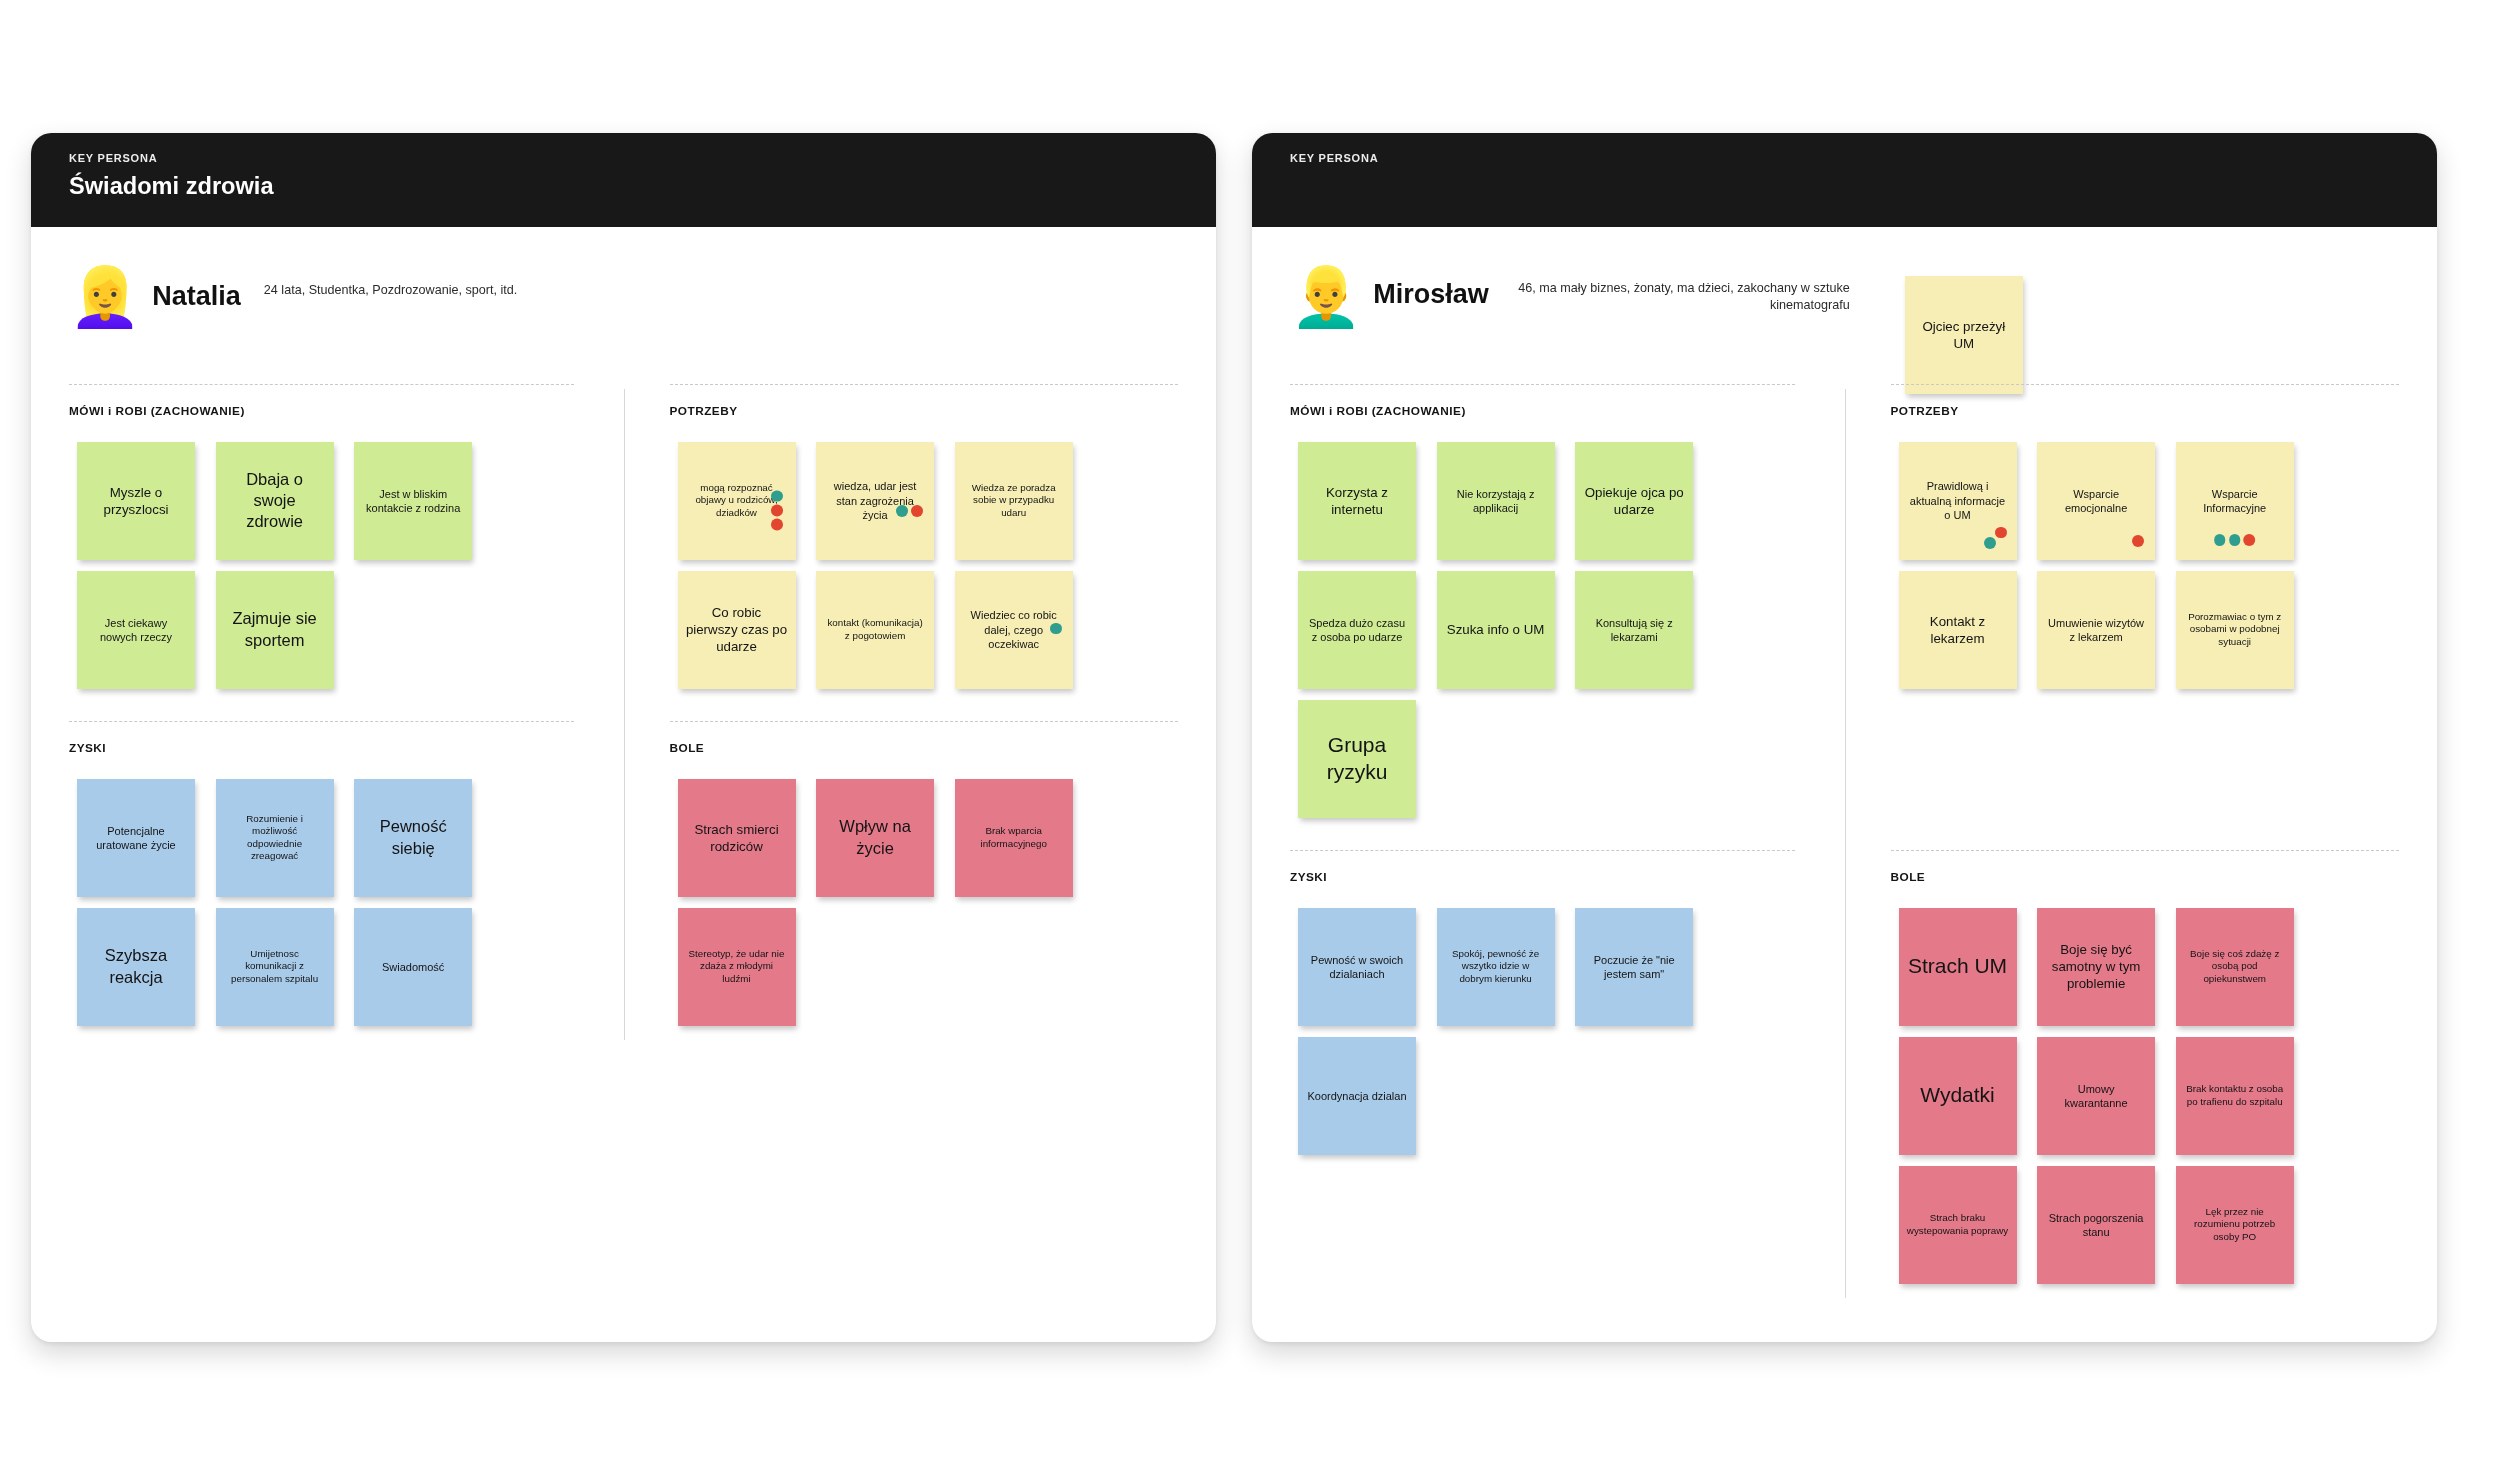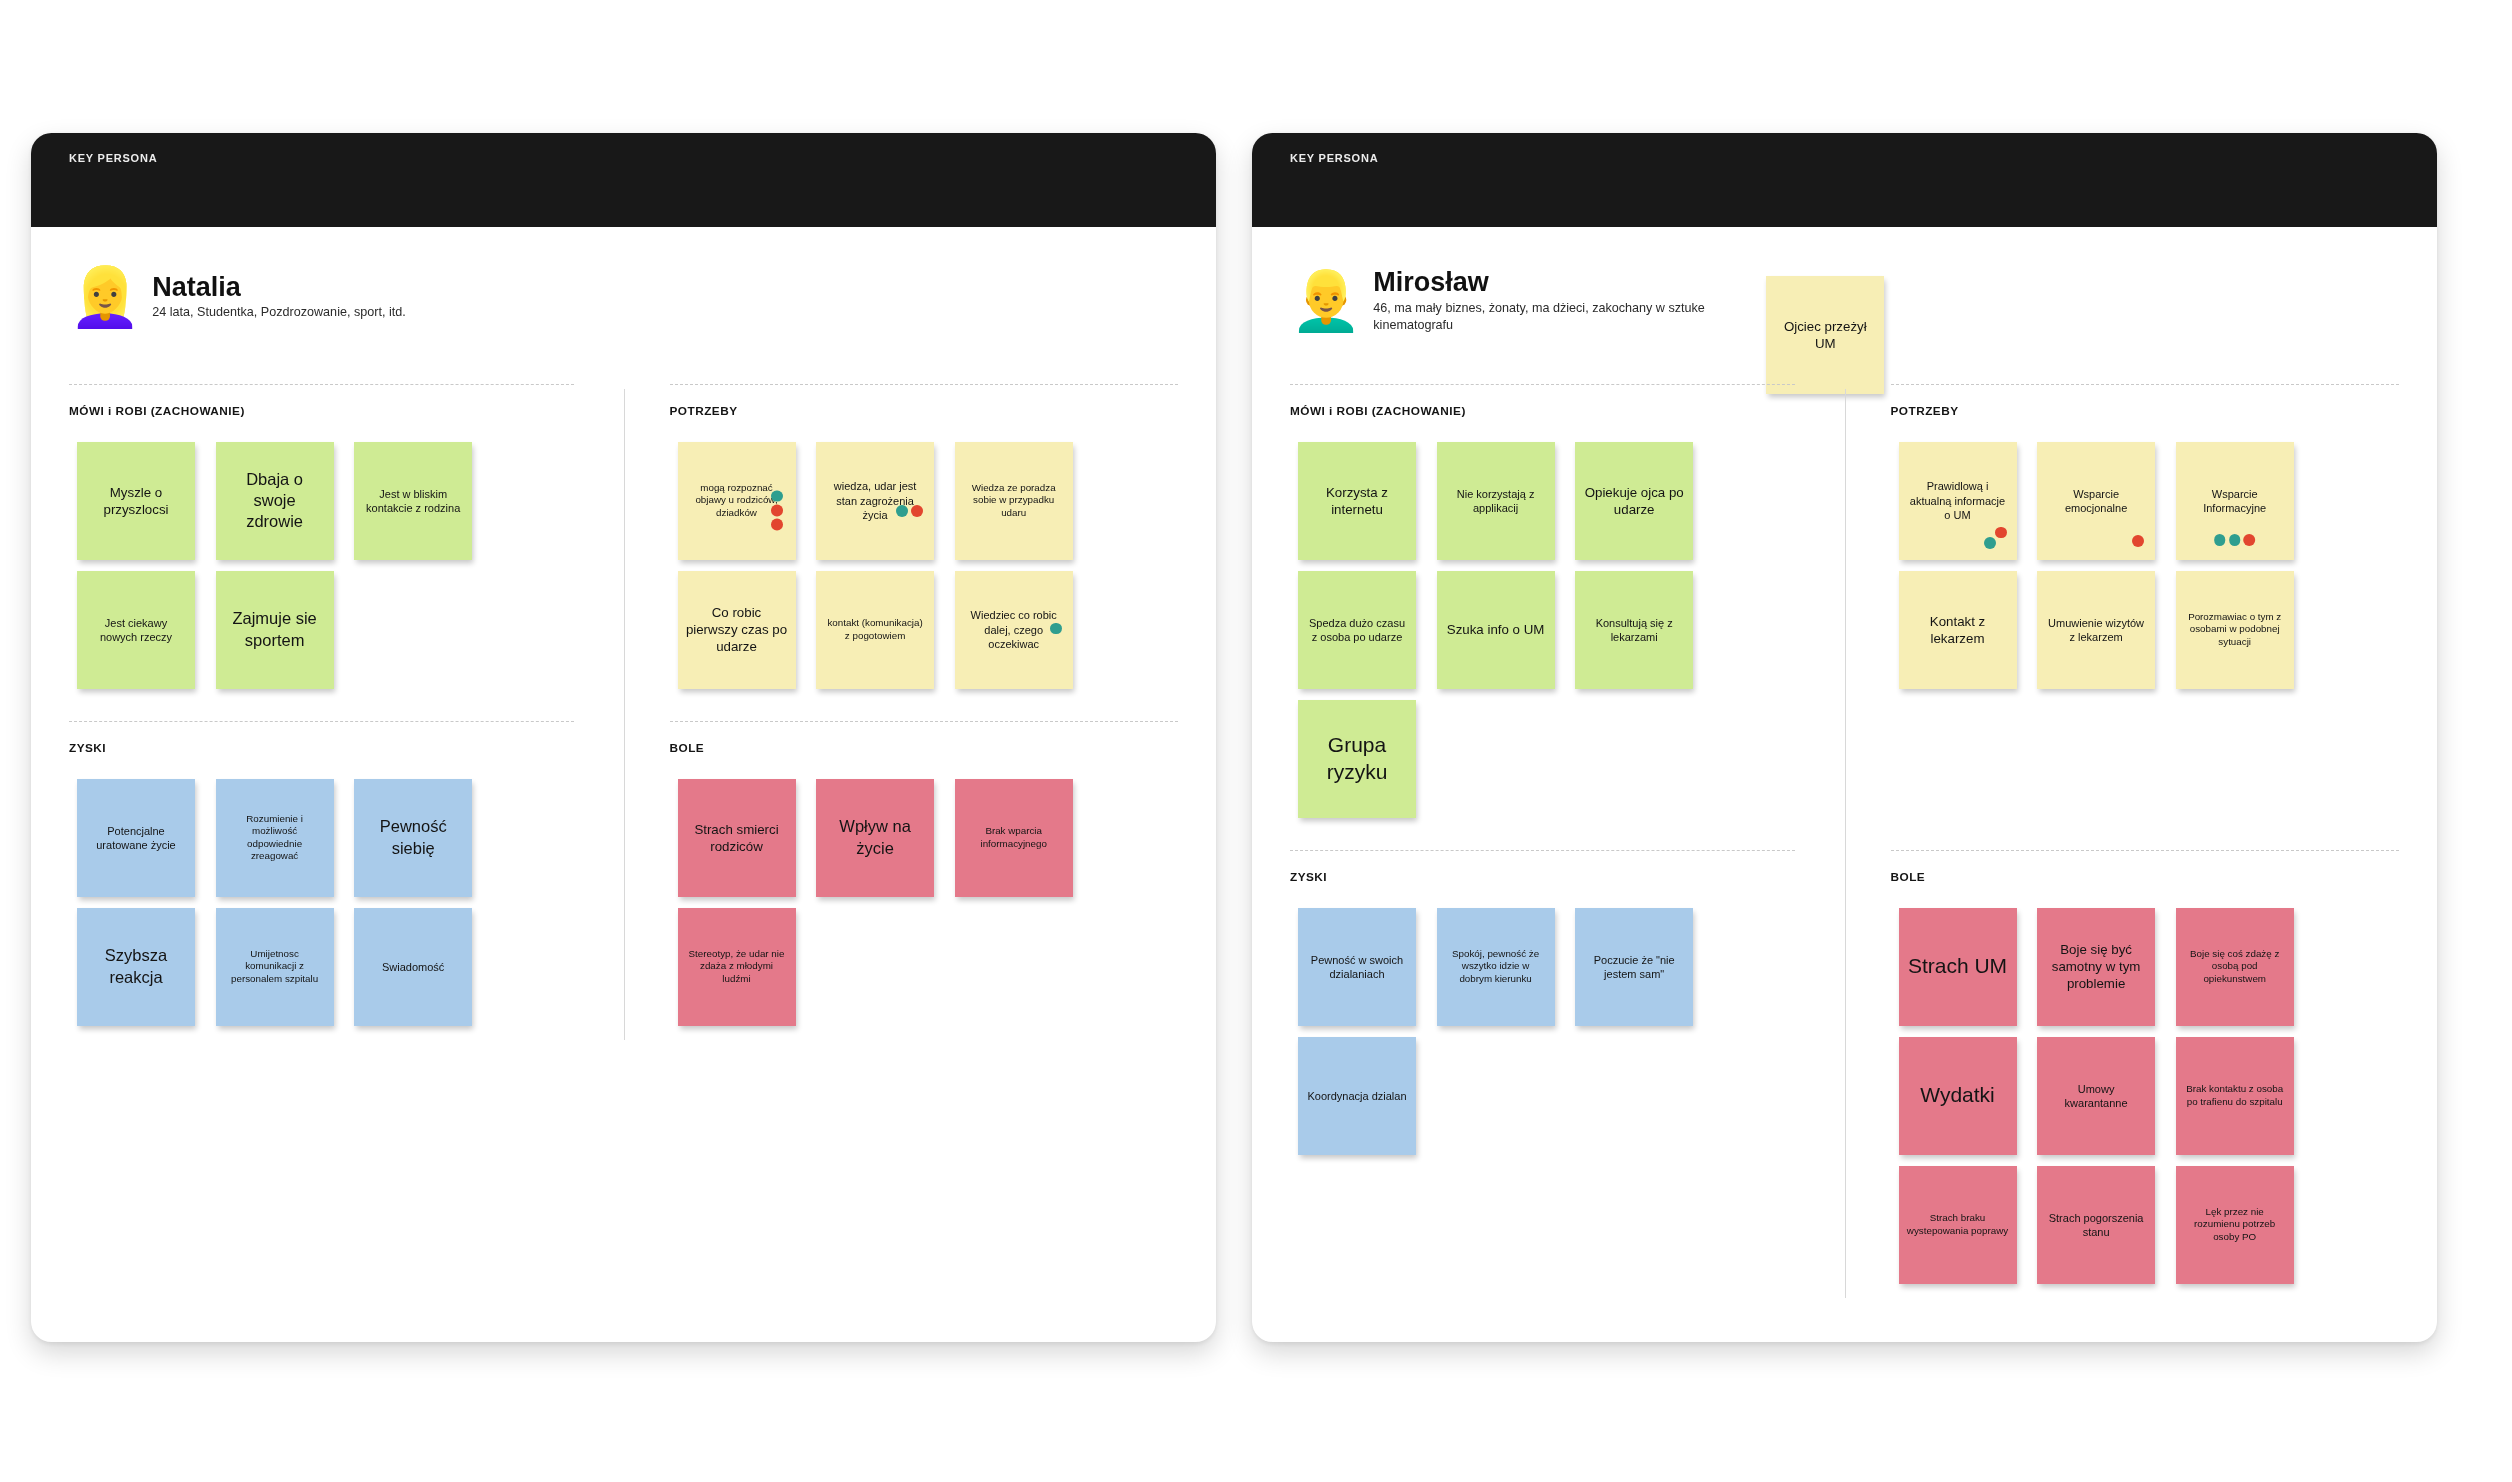--- a/index.html
+++ b/index.html
@@ -75,21 +75,21 @@
     align-items: center;
     gap: 17.3px;
   }
   .avatar {
     font-size: 58px;
     line-height: 1;
     width: 66px;
     text-align: center;
     user-select: none;
   }
-  .identity-text { display: flex; flex-direction: column; gap: 2px; }
+  .identity-text { display: flex; flex-direction: row; gap: 23px; text-align: right; }
   .persona-name {
     font-size: 27px;
     font-weight: 700;
     color: #111111;
     line-height: 1.1;
   }
   .persona-desc {
     font-size: 12.6px;
     color: #2b2b2b;
     line-height: 1.35;
@@ -197,20 +197,21 @@
   .dots.one-mid   { right: 11px; top: 44%; }
 </style>
 </head>
 <body>
 
 <div class="board">
 
   <section class="persona-card">
     <header class="card-header">
       <div class="kicker">KEY PERSONA</div>
+      <div class="card-title">Świadomi zdrowia</div>
     </header>
     <div class="card-body">
       <div class="identity-row">
         <div class="identity">
           <div class="avatar">👱‍♀️</div>
           <div class="identity-text">
             <div class="persona-name">Natalia</div>
             <div class="persona-desc">24 lata, Studentka, Pozdrozowanie, sport, itd.</div>
           </div>
         </div>

